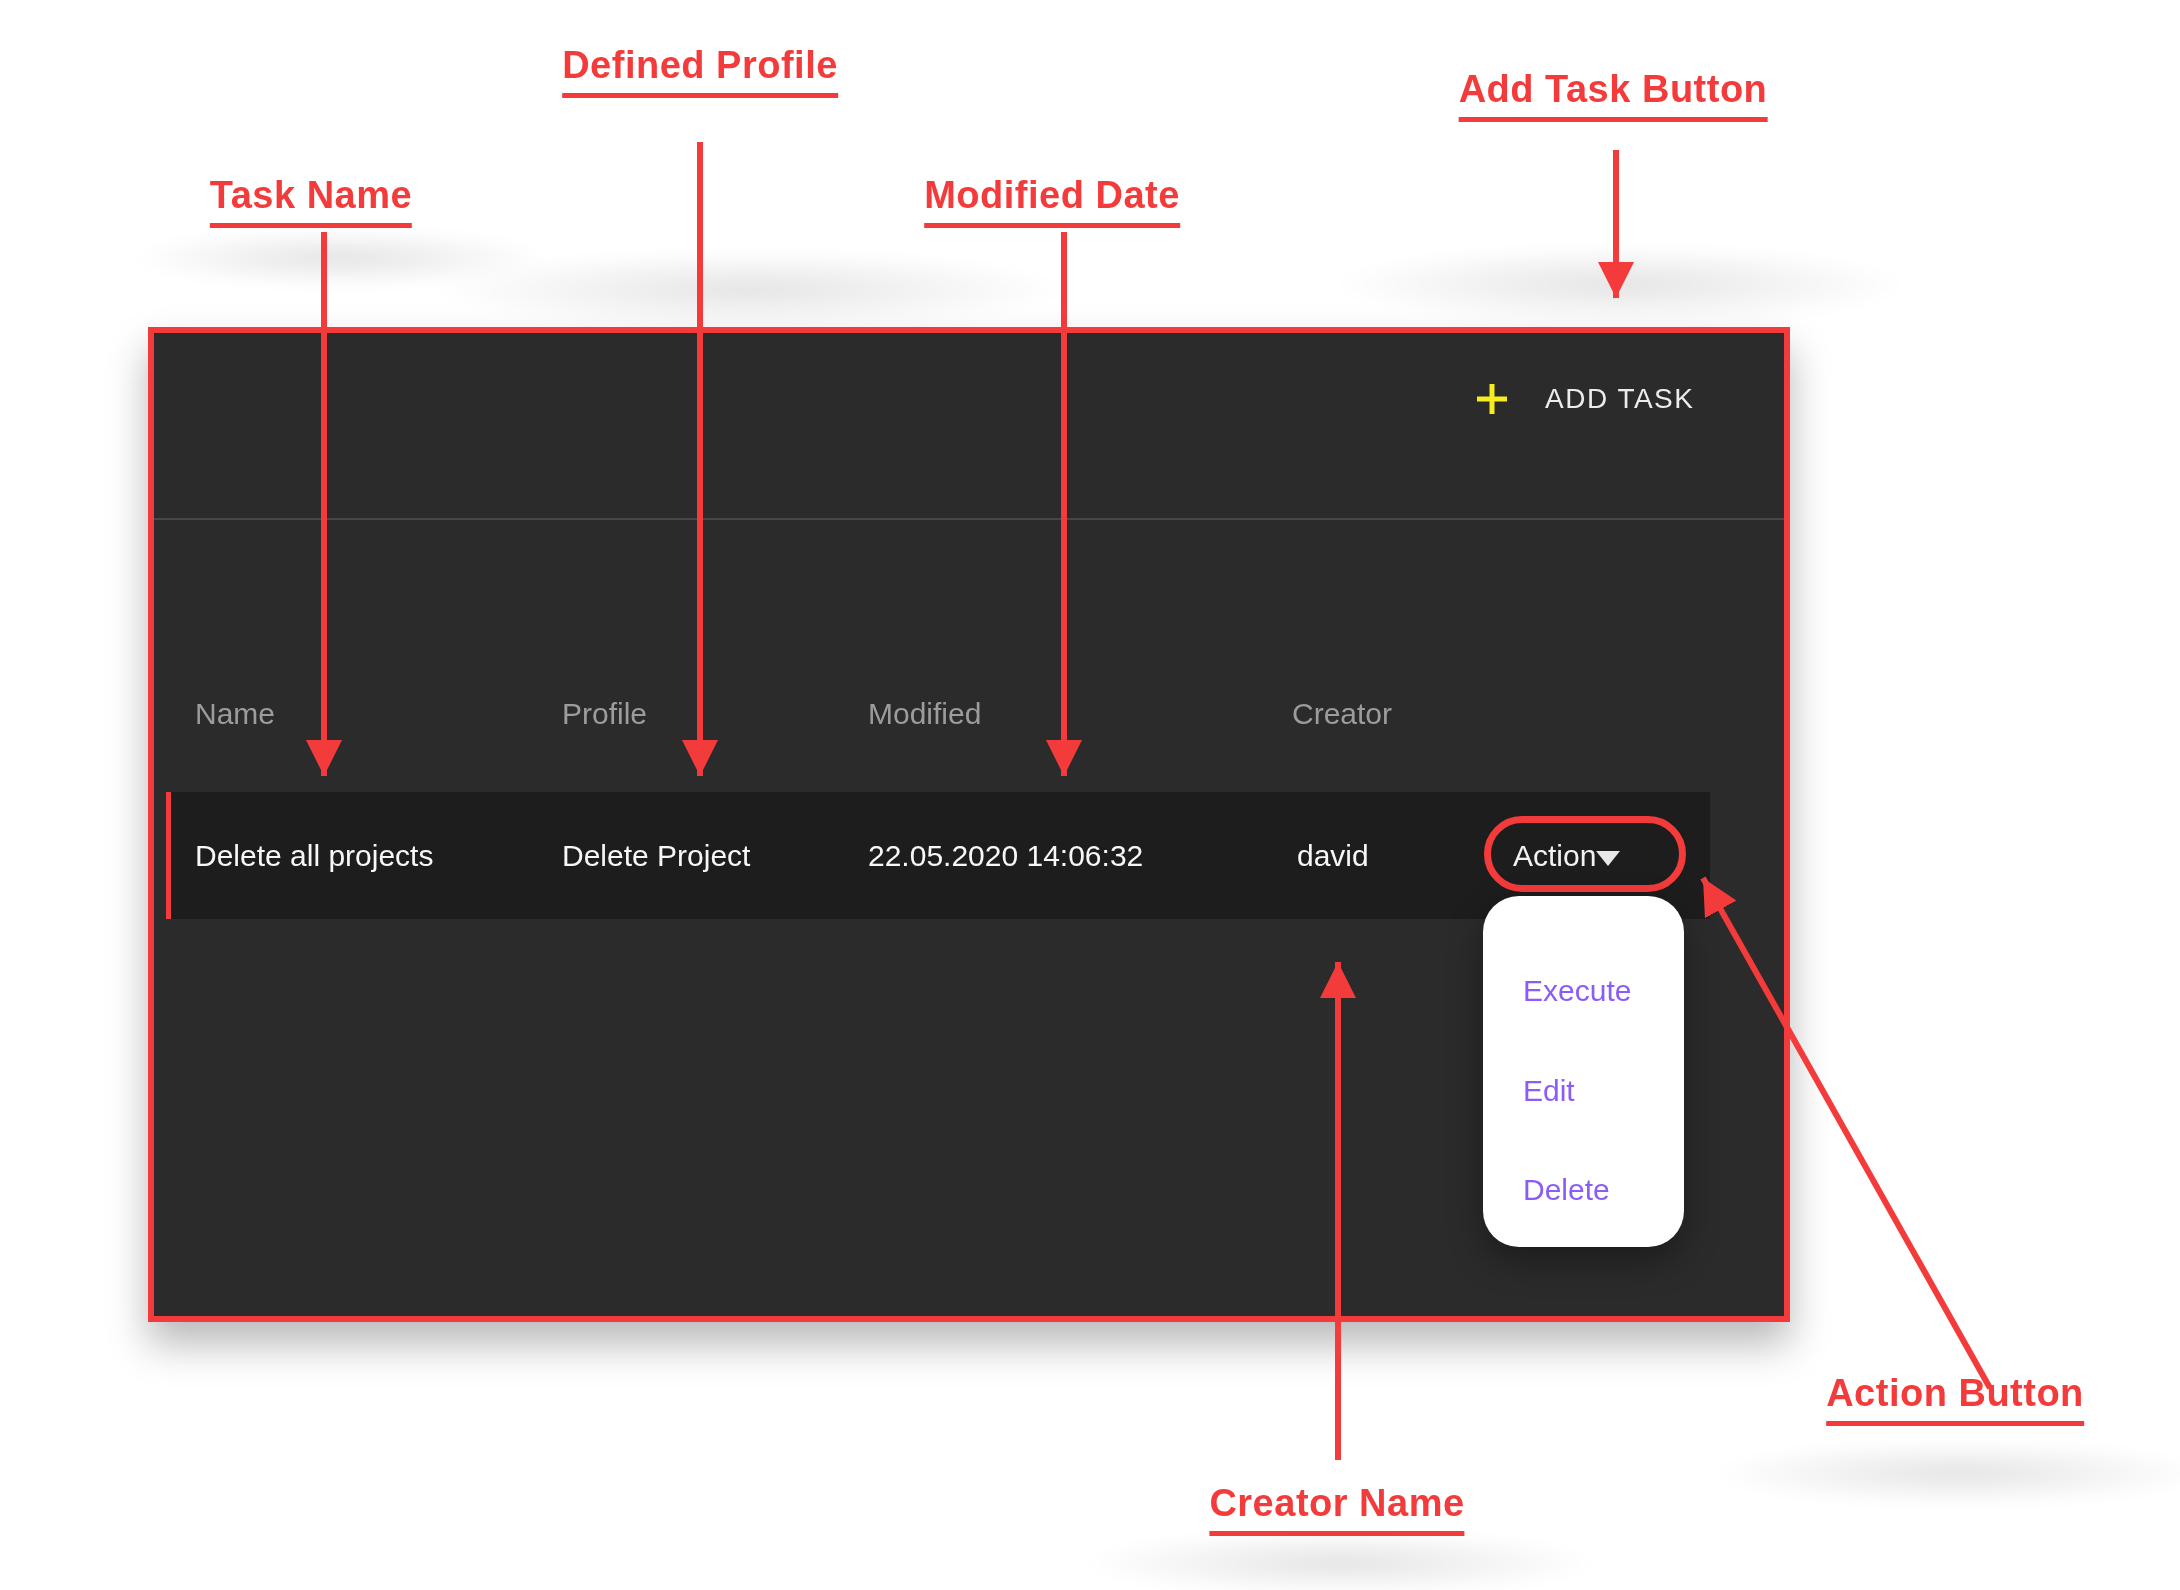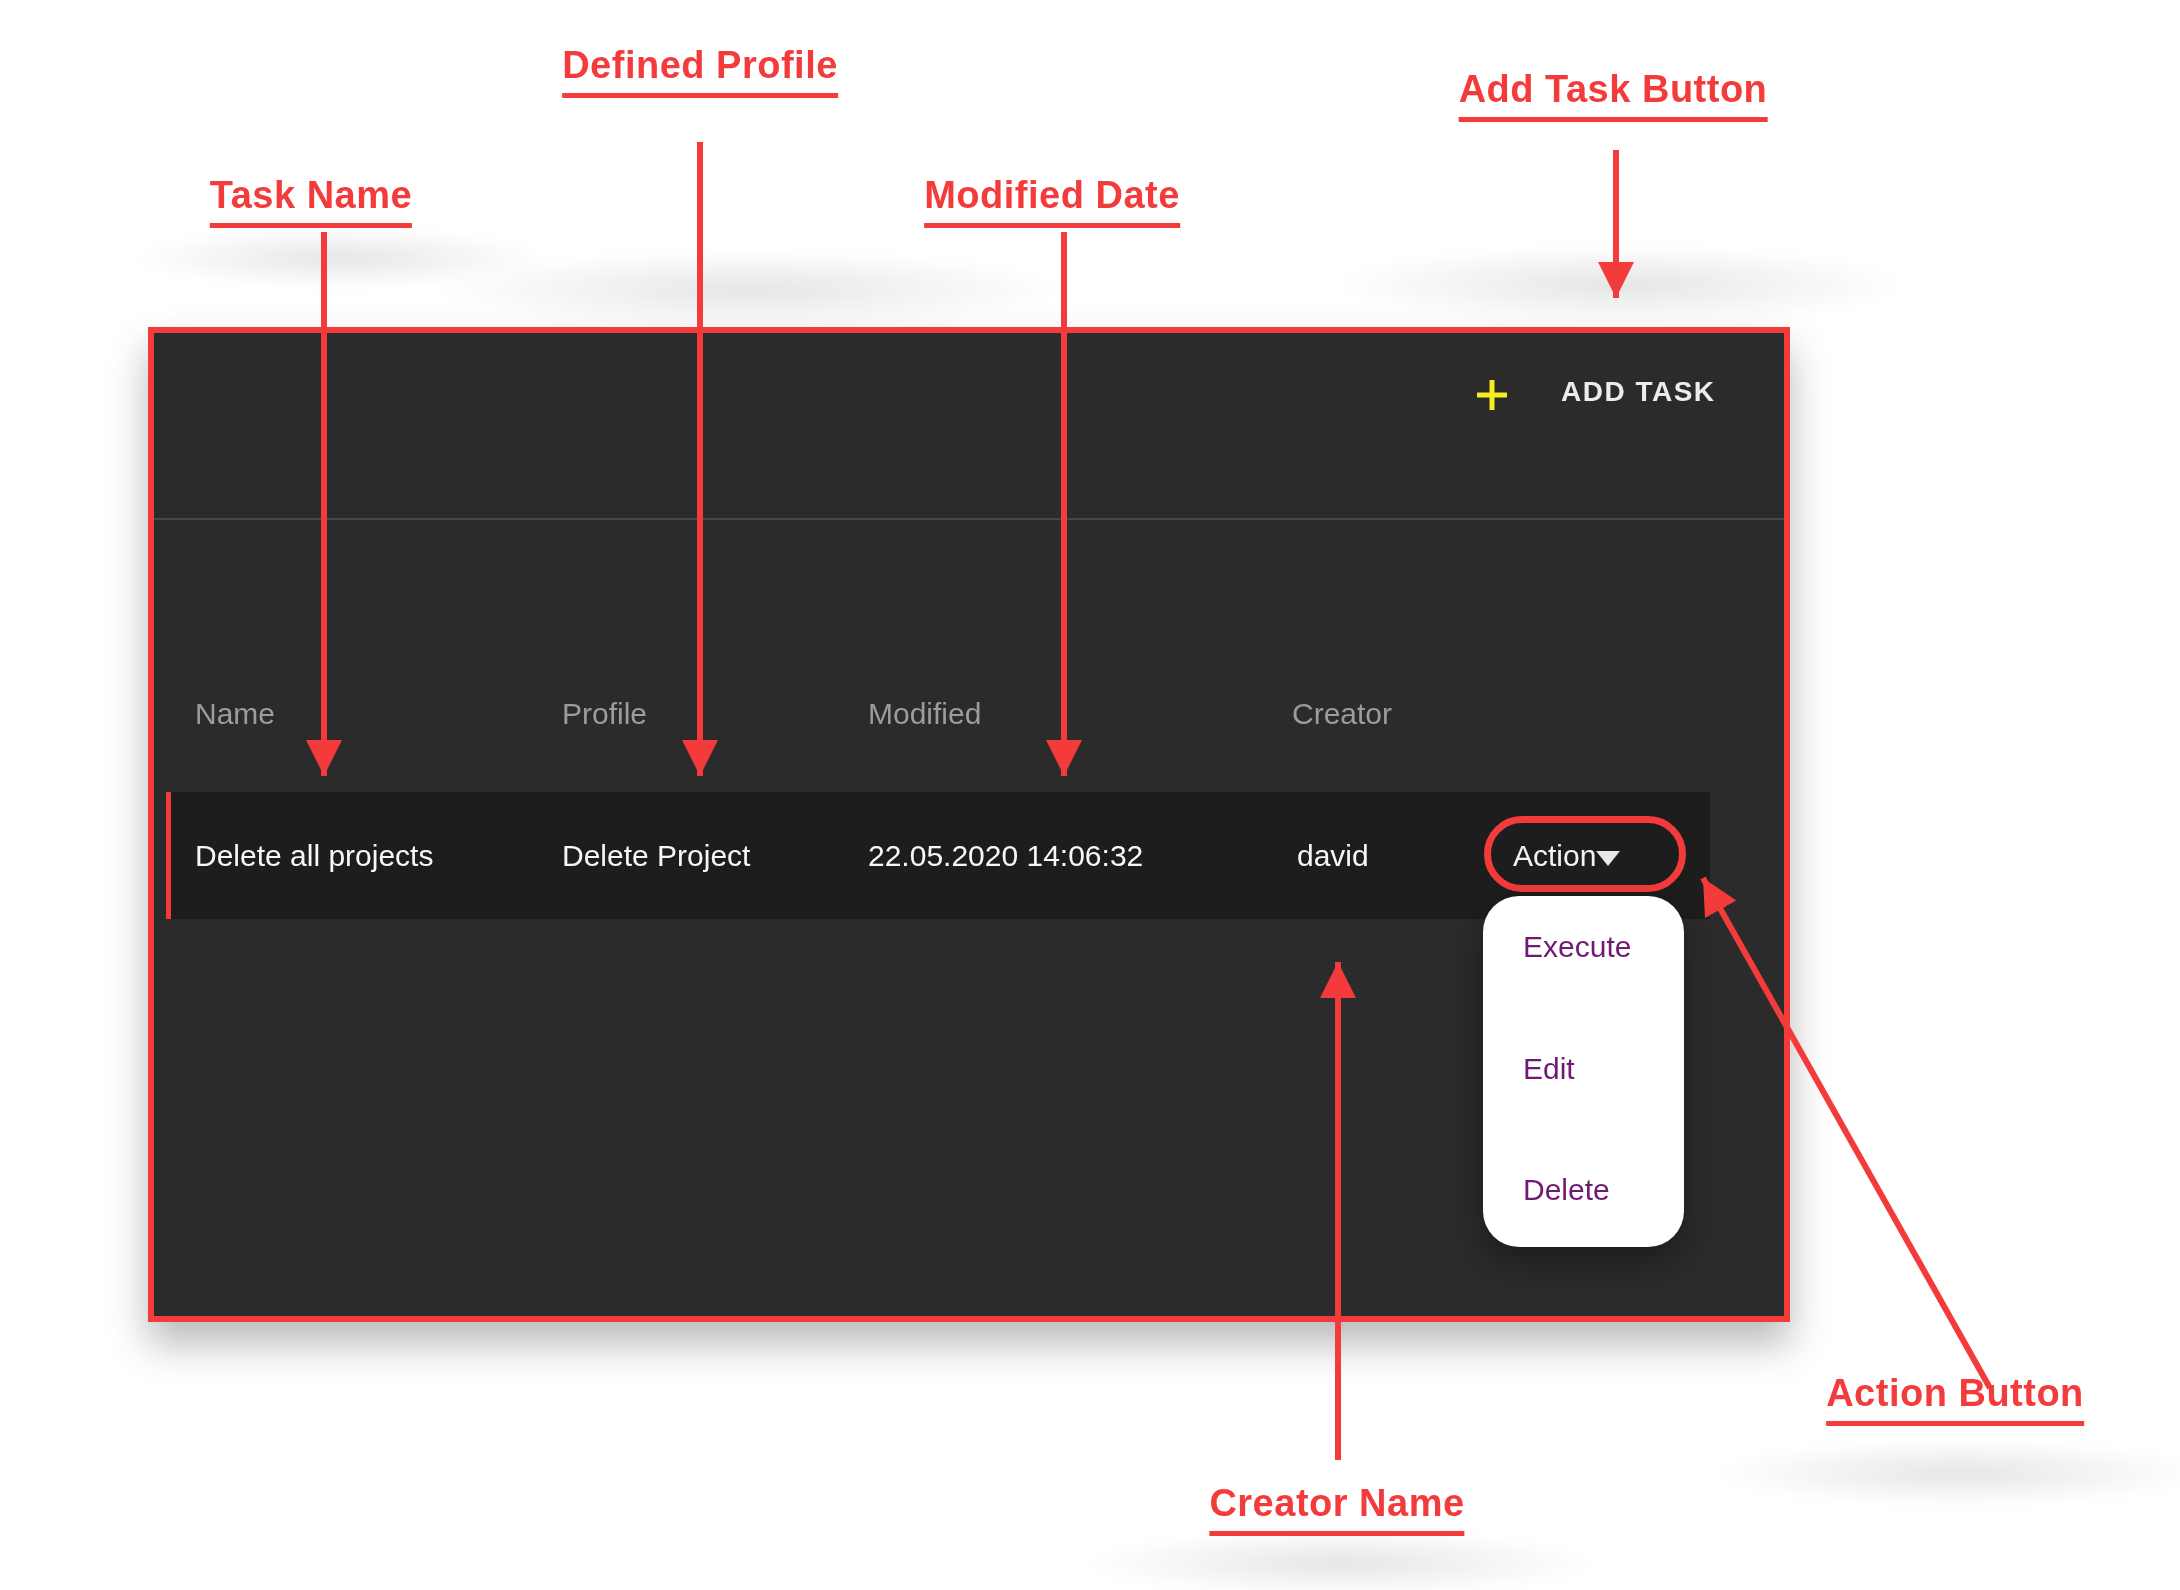--- a/index.html
+++ b/index.html
@@ -40,23 +40,22 @@
     box-sizing:border-box;
     background:#2b2b2b;
     border:6px solid #f43b3b;
     box-shadow:0 22px 38px rgba(0,0,0,0.28);
   }
 
   .add-task{
     position:absolute;
     left:1473px;top:376px;
     height:46px;
-    display:flex;gap:50px;
+    display:flex;align-items:center;gap:34px;
     cursor:pointer;
-    font-weight:bold;
   }
   .add-task-label{
     color:#ececec;
     font-size:28px;
     letter-spacing:1.5px;
   }
 
   .divider{
     position:absolute;
     left:154px;top:518px;
@@ -120,24 +119,25 @@
     box-sizing:border-box;
     background:#ffffff;
     border-radius:36px;
     box-shadow:0 14px 34px rgba(0,0,0,0.35);
     display:flex;
     flex-direction:column;
     justify-content:space-between;
     padding:34px 10px 40px 40px;
   }
   .dropdown-item{
-    color:#701a75;
+    color:#8b5cf6;
     font-size:30px;
     cursor:pointer;
     white-space:nowrap;
+    margin-top:44px;
   }
 
   .arrows{
     position:absolute;left:0;top:0;
     pointer-events:none;
   }
 </style>
 </head>
 <body>
 

